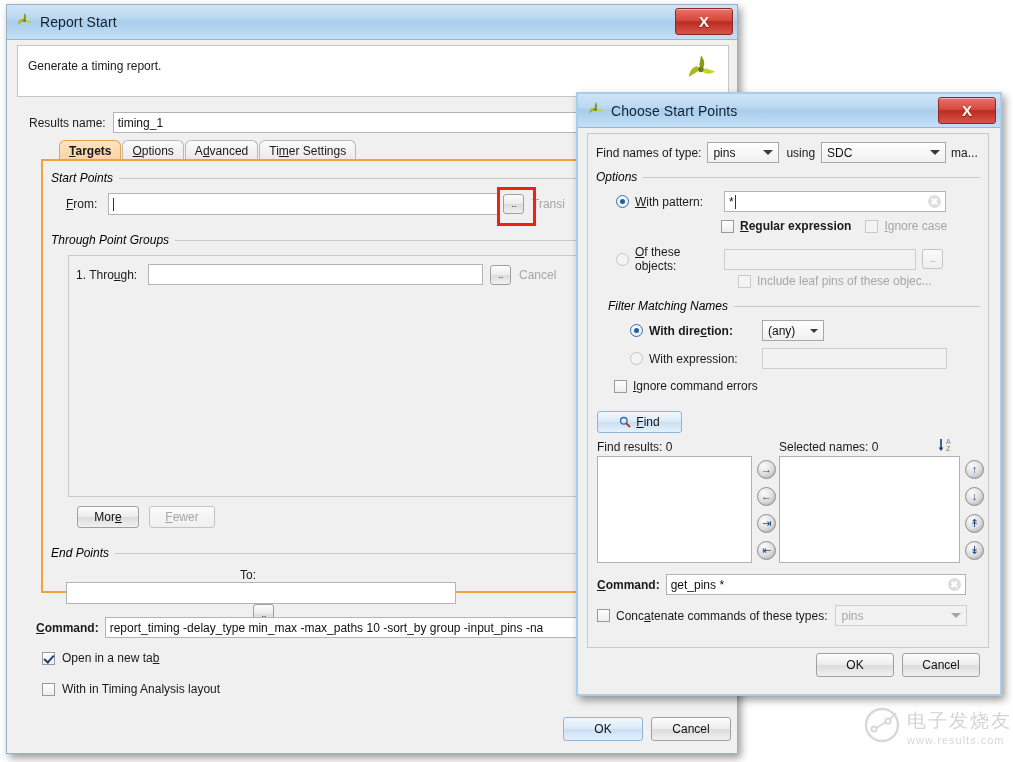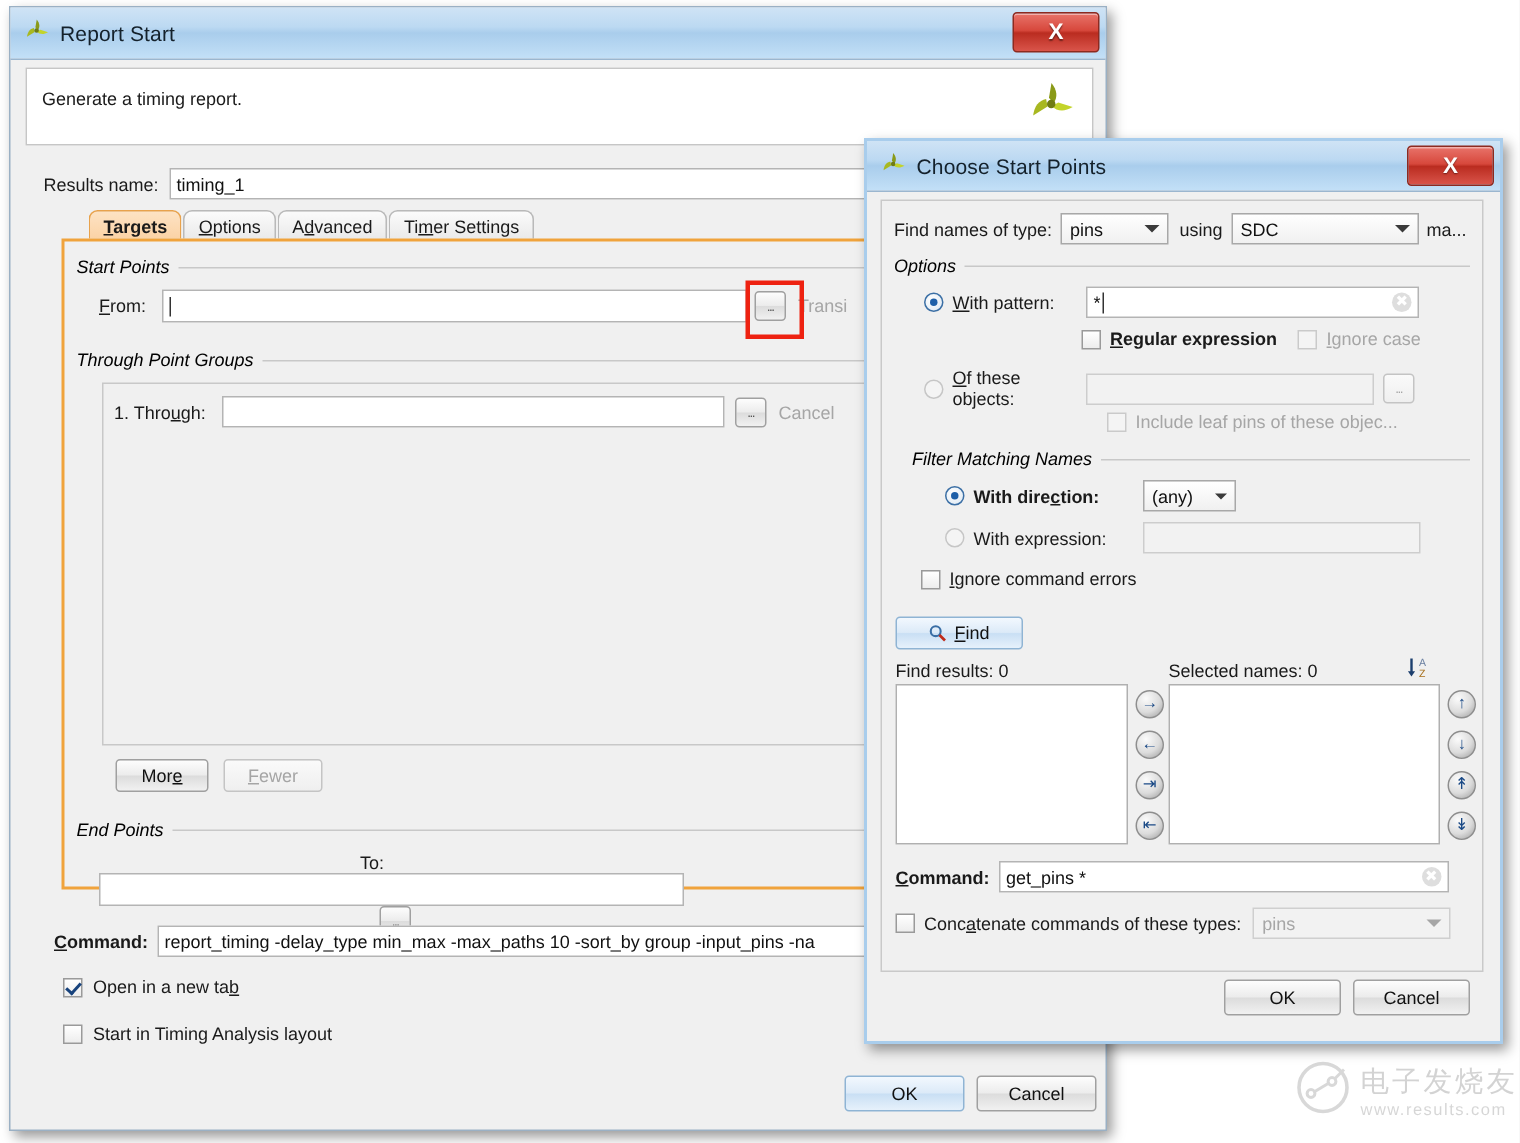--- a/index.html
+++ b/index.html
@@ -201,21 +201,21 @@
       <span>report_timing -delay_type min_max -max_paths 10 -sort_by group -input_pins -na</span>
     </div>
   </div>
 
   <div style="position:absolute;left:35px;top:646px;display:flex;align-items:center;">
     <span class="cb on"></span>
     <span style="margin-left:7px;">Open in a new ta<span class="u">b</span></span>
   </div>
   <div style="position:absolute;left:35px;top:677px;display:flex;align-items:center;">
     <span class="cb"></span>
-    <span style="margin-left:7px;">Start in Timing Analysis layout</span>
+    <span style="margin-left:7px;">With in Timing Analysis layout</span>
   </div>
 
   <div style="position:absolute;left:556px;top:712px;display:flex;">
     <div class="btn primary" style="width:80px;height:24px;">
       <span>OK</span>
       </div>
     <div class="btn" style="width:80px;height:24px;margin-left:8px;">
       <span>Cancel</span>
       </div>
   </div>

